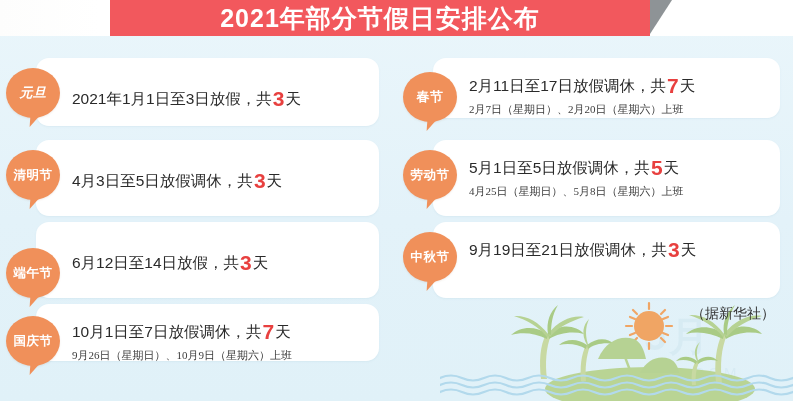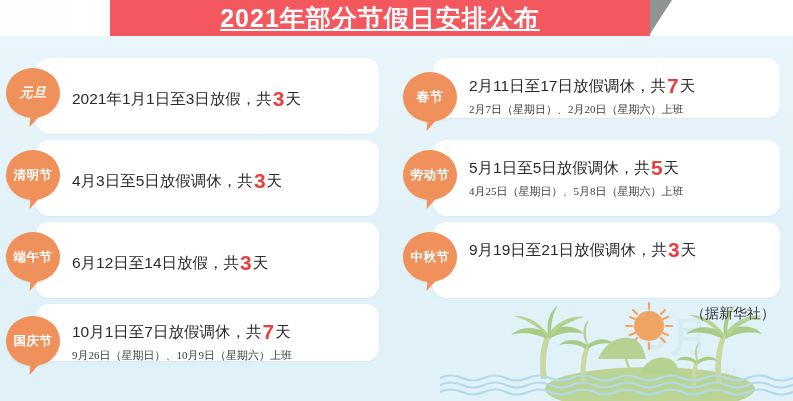--- a/index.html
+++ b/index.html
@@ -15,53 +15,53 @@
   
   .top-white{position:absolute;left:0;top:0;width:793px;height:36px;background:#ffffff;}
   .top-white-fadeL{position:absolute;left:0;top:0;width:100px;height:36px;
      background:linear-gradient(90deg,#fdfdfc 0%,#ffffff 100%);}
 
   
   .ribbon{position:absolute;left:110px;top:0;width:540px;height:36px;background:#f2585d;}
   .ribbon-title{position:absolute;left:0;top:0;width:540px;height:36px;
      display:flex;align-items:center;justify-content:center;
      color:#ffffff;font-size:25px;font-weight:bold;letter-spacing:1px;
-     font-family:"Liberation Sans","DejaVu Sans",sans-serif;line-height:1;text-decoration:underline;}
+     font-family:"Liberation Sans","DejaVu Sans",sans-serif;line-height:1;}
   .ribbon-fold{position:absolute;left:650px;top:0;width:0;height:0;
      border-left:22px solid #8e9396;border-bottom:34px solid transparent;}
 
   
   .col{position:absolute;top:0;}
   .col-left{left:0;width:396px;}
   .col-right{left:396px;width:397px;}
 
   
   .card{position:absolute;background:#ffffff;border-radius:13px;
         box-shadow:0 1px 2px rgba(120,165,185,.10);}
   .card.l{left:36px;width:343px;}
   .card.r{left:433px;width:347px;}
 
-  .l1{top:58px;height:76px;} .l2{top:140px;height:76px;}
+  .l1{top:58px;height:68px;} .l2{top:140px;height:76px;}
   .l3{top:222px;height:76px;} .l4{top:304px;height:57px;}
   .r1{top:58px;height:60px;} .r2{top:140px;height:76px;}
   .r3{top:222px;height:76px;}
 
   
   .badge{position:absolute;width:54px;height:50px;border-radius:50%;
      background:#f0905a;display:flex;align-items:center;justify-content:center;
      color:#ffffff;font-size:13px;font-weight:bold;letter-spacing:.5px;z-index:4;
      box-shadow:0 1px 2px rgba(150,110,80,.12);}
   .badge.sm{font-size:12.5px;}
   .badge::after{content:"";position:absolute;bottom:-9px;left:24px;
      width:0;height:0;border-left:9px solid #f0905a;
      border-bottom:11px solid transparent;border-right:5px solid transparent;
      transform:skewX(-4deg);}
   .badge.bl{left:6px;}
 
-  .bl1{top:68px;font-style:italic;} .bl2{top:150px;} .bl3{top:232px;align-items:center;} .bl4{top:316px;}
+  .bl1{top:68px;font-style:italic;} .bl2{top:150px;} .bl3{top:248px;align-items:center;} .bl4{top:316px;}
   .br1{top:72px;} .br2{top:150px;} .br3{top:232px;}
 
   
   .line1{position:absolute;left:36px;color:#2a2a2a;font-size:15.5px;
      white-space:nowrap;font-family:"Liberation Sans","DejaVu Sans",sans-serif;}
   .line2{position:absolute;left:36px;color:#3c3c3c;font-size:11px;
      white-space:nowrap;font-family:"Liberation Serif","DejaVu Serif",serif;}
   .solo .line1{top:29px;}
   .duo  .line1{top:16px;}
   .duo  .line2{top:44px;}

